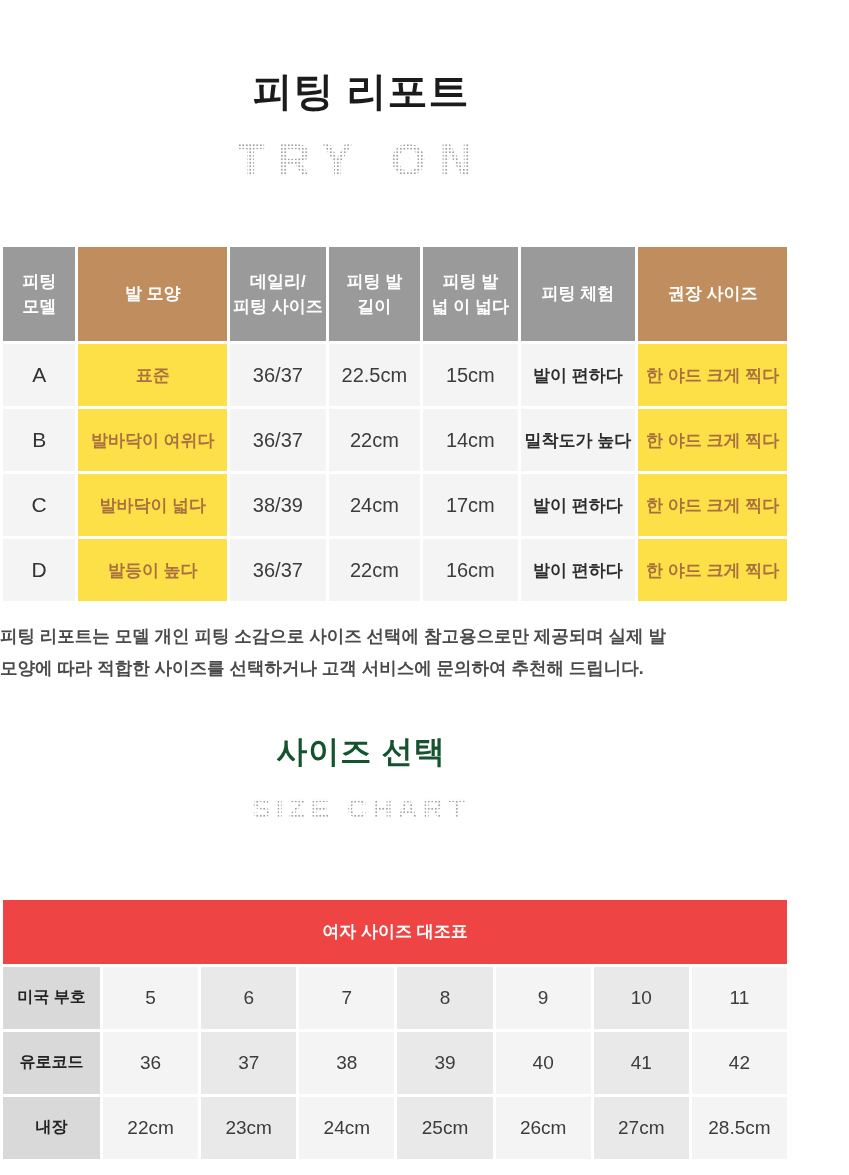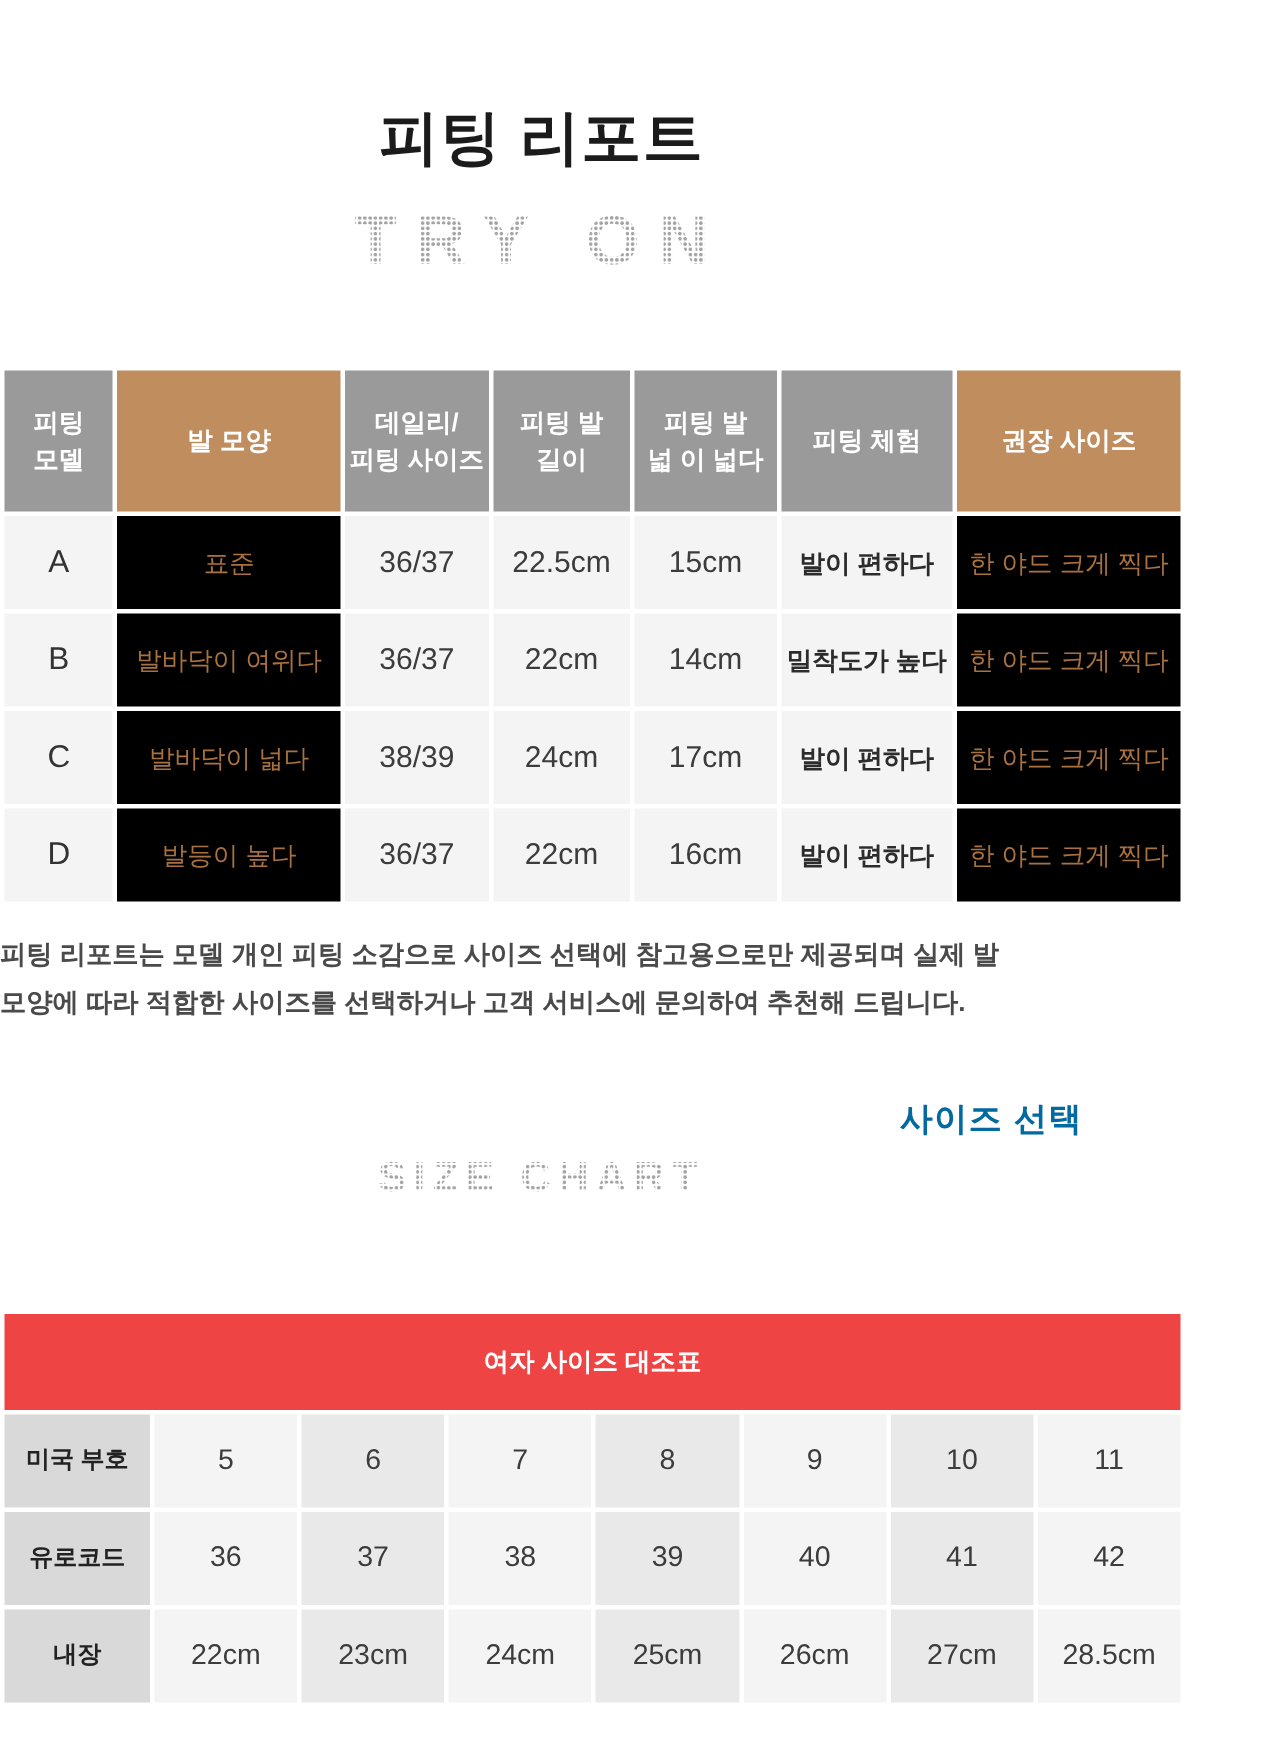--- a/index.html
+++ b/index.html
@@ -24,24 +24,24 @@
     color: transparent;
     -webkit-text-fill-color: transparent;
     background-image: radial-gradient(circle, #a3a3a3 1.05px, rgba(163,163,163,0) 1.35px);
     background-size: 3.5px 3.5px;
     -webkit-background-clip: text;
     background-clip: text;
   }
   .tryon { margin-top: 14px; font-size: 46px; letter-spacing: 13px; }
   .size-title {
     margin: 46px 0 0 0;
-    text-align: right;
-    font-size: 22px; font-weight: 800; color: #0369a1; letter-spacing: 1px;
-  }
-  .sizechart-sub { margin-top: 8px; font-size: 28px; letter-spacing: 5px; }
+    text-align: center;
+    font-size: 31px; font-weight: 800; color: #14532d; letter-spacing: 1px;
+  }
+  .sizechart-sub { margin-top: 20px; font-size: 28px; letter-spacing: 5px; }
 
   
   table.fit-table {
     border-collapse: separate; border-spacing: 3px;
     margin: 57px auto 0; width: 790px; table-layout: fixed;
     background: #ffffff;
   }
   .fit-table th {
     height: 94px;
     background: #9a9a9a; color: #ffffff;
@@ -52,22 +52,22 @@
   }
   .fit-table th.accent { background: #bf8d5e; }
   .fit-table td {
     height: 62px;
     background: #f4f4f4;
     text-align: center; vertical-align: middle;
     font-size: 20px; color: #3c3c3c;
     padding: 0 2px;
   }
   .fit-table td.shape, .fit-table td.rec {
-    background: #000000; color: #a9713f;
-    font-weight: 400; font-size: 17px;
+    background: #fde047; color: #a9713f;
+    font-weight: 700; font-size: 17px;
   }
   .fit-table td.exp { font-size: 17px; font-weight: 700; color: #2c2c2c; }
   .fit-table td.model { font-size: 21px; color: #333333; }
 
   
   .disclaimer {
     margin: 16px auto 0; width: 770px;
     text-align: left;
     font-size: 17.5px; font-weight: 700;
     color: #4a4a4a; line-height: 1.85;

